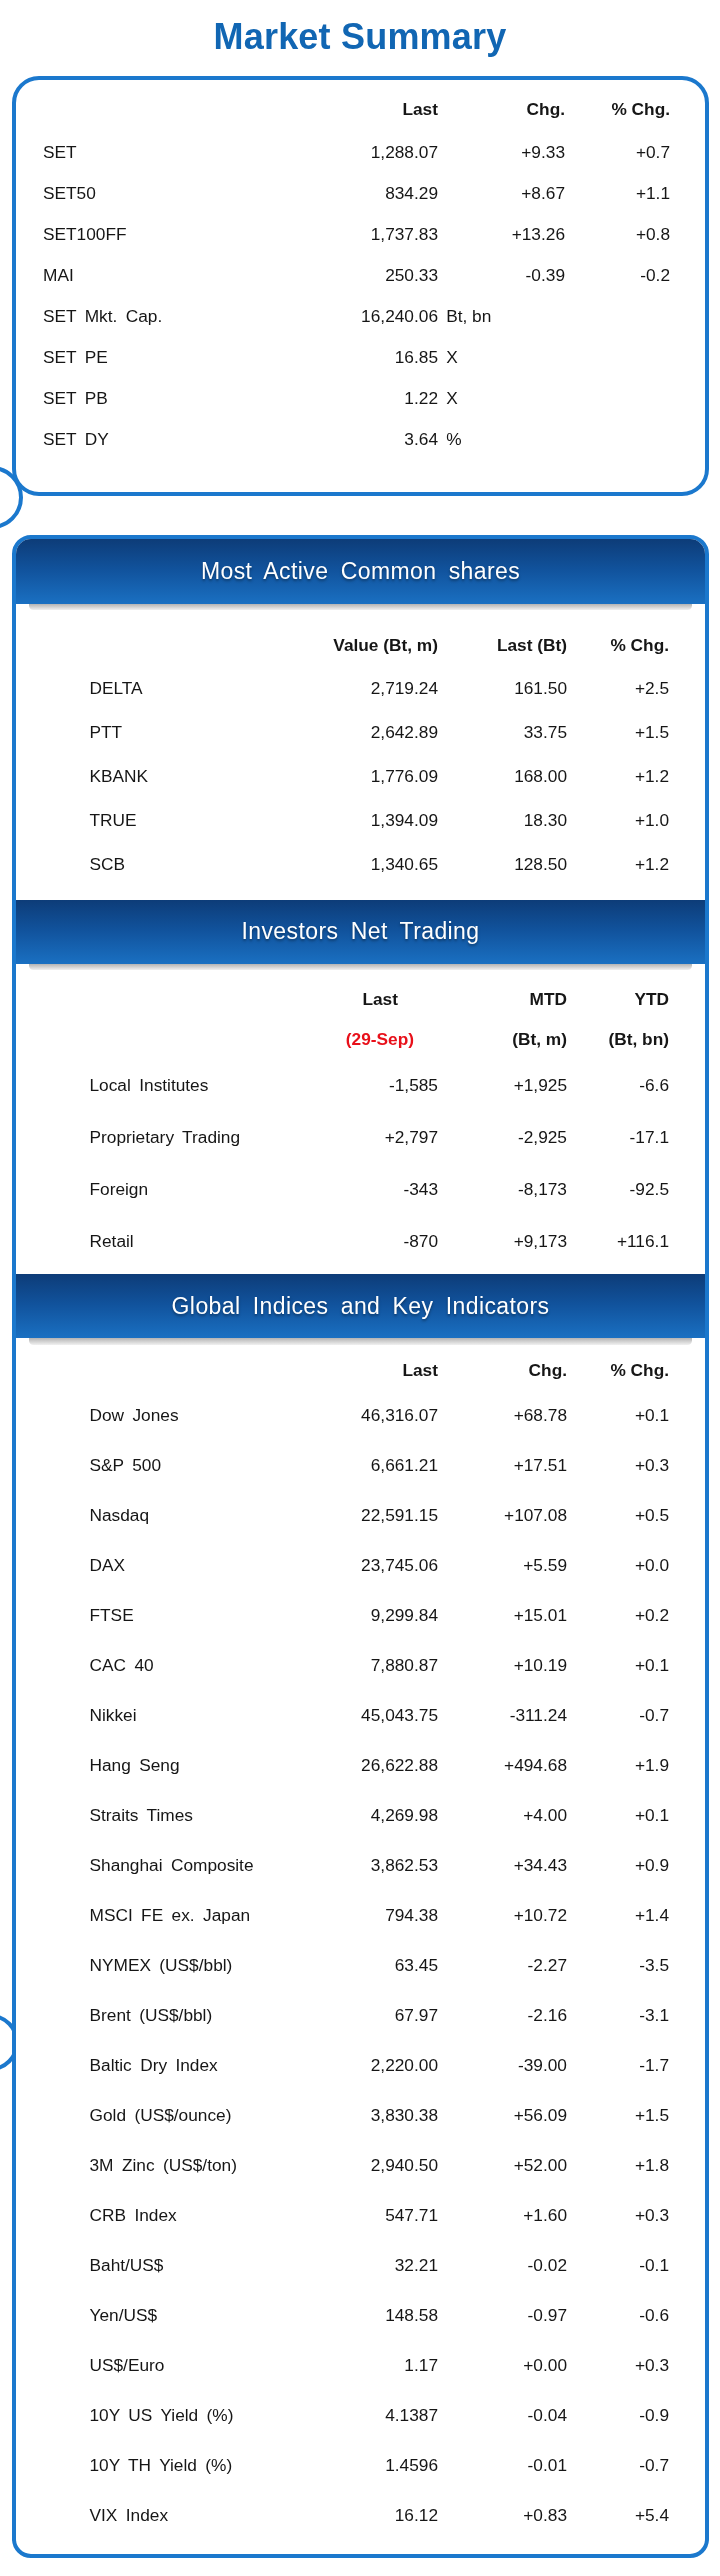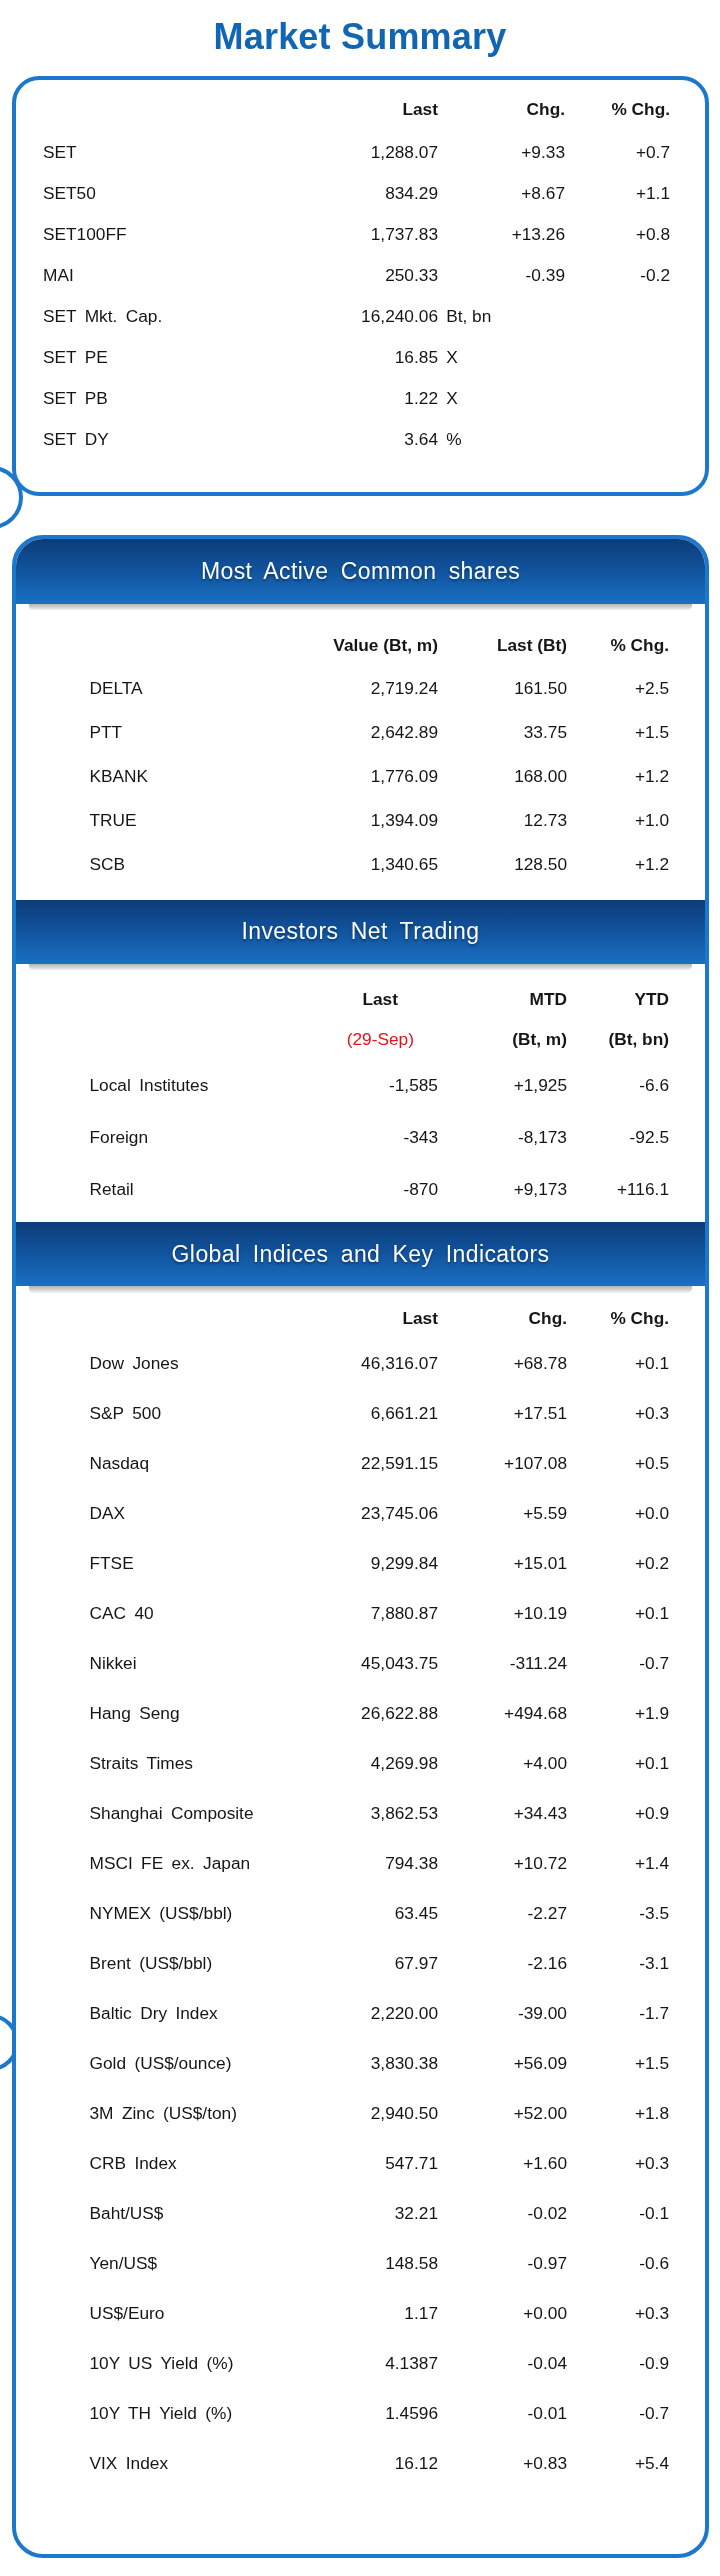--- a/index.html
+++ b/index.html
@@ -28,21 +28,21 @@
   .h{font-weight:bold;}
   .c-label{word-spacing:3.6px;}
   .c-num{text-align:right;}
   .c-mid{display:flex;align-items:flex-end;}
   .c-mid .unit{padding-left:8.2px;white-space:pre;}
   .c-mid .chg{margin-left:auto;}
 
   
   .box2{
     position:absolute;left:12px;top:535px;width:697px;height:2023px;box-sizing:border-box;
-    border:4.5px solid #1b78cd;border-radius:31px;background:#fff;overflow:hidden;
+    border:4.5px solid #1b78cd;border-radius:19px;background:#fff;overflow:hidden;
   }
   .band{
     height:65px;display:flex;align-items:center;justify-content:center;
     background:linear-gradient(180deg,#0d3c78 0%,#11539d 48%,#1a70c2 100%);
   }
   .band-2,.band-3{height:64px;}
   .band .band-title{
     color:#ffffff;font-size:23px;font-weight:400;letter-spacing:0.4px;word-spacing:5.5px;
     text-shadow:0 1.8px 2.7px rgba(0,0,0,.38);
   }
@@ -51,21 +51,21 @@
   .inner .trow{grid-template-columns:1fr 156px 129px 102px;}
   .ma-head{height:42px;margin-top:14.6px;}
   .ma-row{height:44px;}
   .ma-gap{height:12.7px;}
   .inv-head{height:40px;margin-top:9px;}
   .inv-sub{height:40px;}
   .inv-row{height:52px;}
   .inv-gap{height:7.3px;}
   .g-head{height:40px;margin-top:5.5px;}
   .g-row{height:50px;}
-  .red{color:#e8101a;font-weight:normal;}
+  .red{color:#e8101a;font-weight:bold;}
   
   .pad-r-lg{padding-right:40px;}
   .pad-r-md{padding-right:24px;}
 </style>
 </head>
 <body>
 
 <div class="curl-circle curl-1"></div>
 <div class="curl-circle curl-2"></div>
 
@@ -195,21 +195,21 @@
         <div class="trow ma-row">
           <div class="c-label">KBANK</div>
           <div class="c-num">1,776.09</div>
           <div class="c-num">168.00</div>
           <div class="c-num">+1.2</div>
         </div>
 
         <div class="trow ma-row">
           <div class="c-label">TRUE</div>
           <div class="c-num">1,394.09</div>
-          <div class="c-num">12.73</div>
+          <div class="c-num">18.30</div>
           <div class="c-num">+1.0</div>
         </div>
 
         <div class="trow ma-row">
           <div class="c-label">SCB</div>
           <div class="c-num">1,340.65</div>
           <div class="c-num">128.50</div>
           <div class="c-num">+1.2</div>
         </div>
       </div>
@@ -235,20 +235,26 @@
     </div>
     <div>
 
         <div class="trow inv-row">
           <div class="c-label">Local Institutes</div>
           <div class="c-num">-1,585</div>
           <div class="c-num">+1,925</div>
           <div class="c-num">-6.6</div>
         </div>
 
+        <div class="trow inv-row">
+          <div class="c-label">Proprietary Trading</div>
+          <div class="c-num">+2,797</div>
+          <div class="c-num">-2,925</div>
+          <div class="c-num">-17.1</div>
+        </div>
 
         <div class="trow inv-row">
           <div class="c-label">Foreign</div>
           <div class="c-num">-343</div>
           <div class="c-num">-8,173</div>
           <div class="c-num">-92.5</div>
         </div>
 
         <div class="trow inv-row">
           <div class="c-label">Retail</div>

